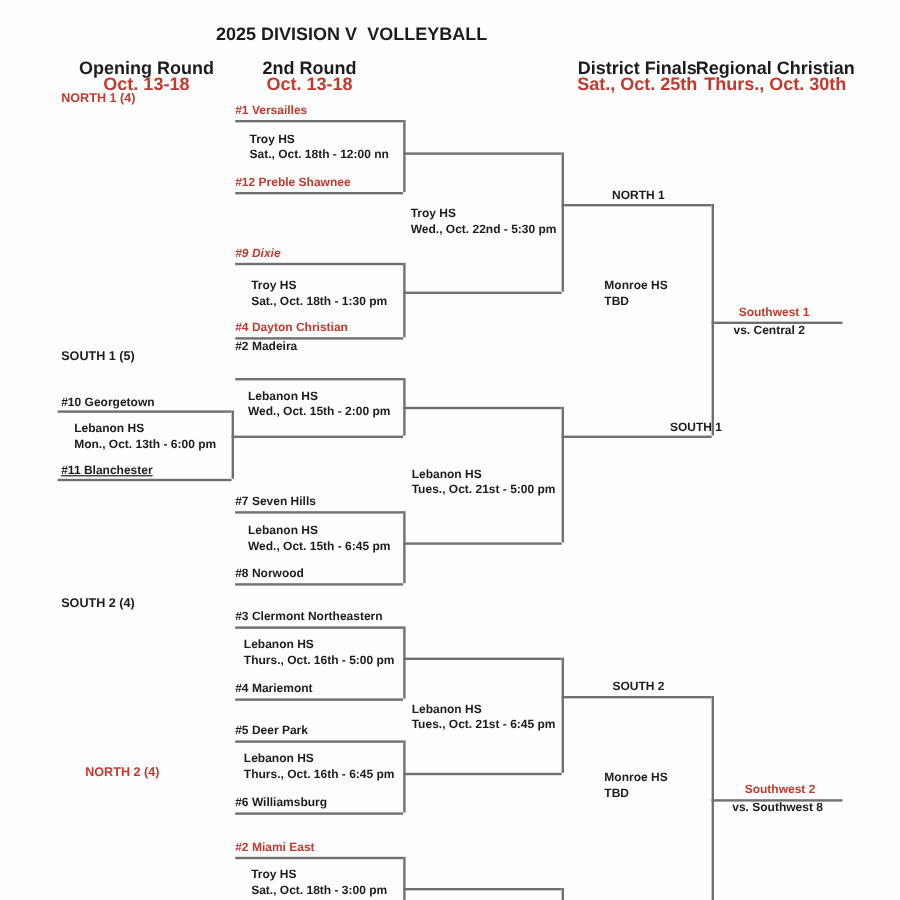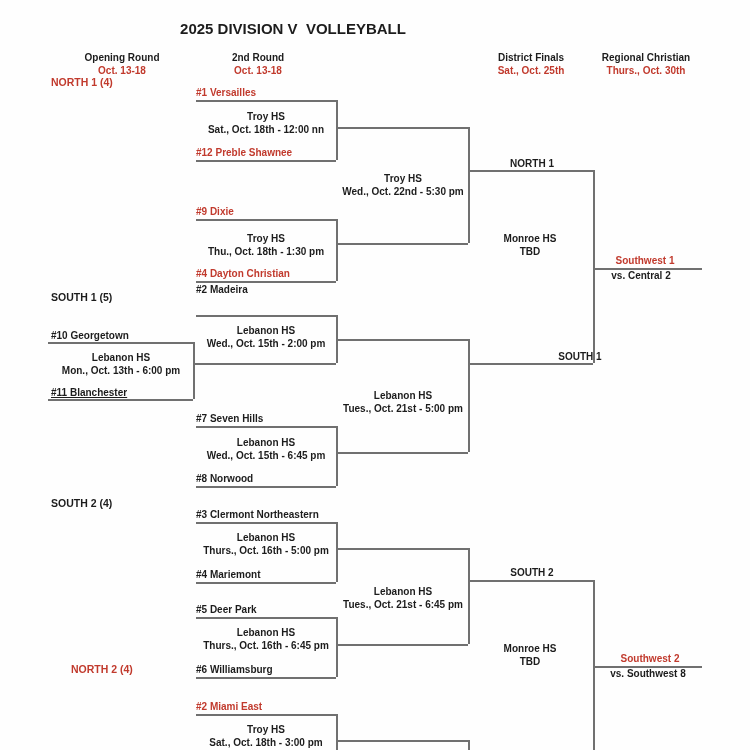--- a/index.html
+++ b/index.html
@@ -2,24 +2,24 @@
 <html><head>
 <meta charset="utf-8">
 <style>
   html,body{margin:0;padding:0;background:#ffffff;}
   #bracket{
     position:relative;width:750px;height:750px;background:#fefefe;
     font-family:"Liberation Sans",sans-serif;font-weight:bold;color:#1c1c1c;
     overflow:hidden;
   }
   .t{position:absolute;font-size:10px;white-space:nowrap;}
-  .c{transform:translateX(-50%);text-align:center;}
+  .c{transform:translateX(-50%);}
   .red{color:#c13a2d;}
   .title{font-size:15px;white-space:pre;}
-  .colhead{position:absolute;font-size:10px;text-align:center;transform:translateX(-50%);line-height:13px;white-space:nowrap;}
+  .colhead{position:absolute;font-size:15px;text-align:center;transform:translateX(-50%);line-height:13px;white-space:nowrap;}
   .seclab{font-size:10.5px;}
   .venue{line-height:13px;}
   .hl,.vl{position:absolute;background:#707070;}
   .hl{height:1.5px;}
   .vl{width:1.5px;}
 </style>
 </head>
 <body>
 
 <div id="bracket">
@@ -39,33 +39,33 @@
     <div class="red">Sat., Oct. 25th</div>
   </div>
   <div class="colhead" style="left:646px;top:51px;">
     <div>Regional Christian</div>
     <div class="red">Thurs., Oct. 30th</div>
   </div>
 
   <div class="t seclab red" style="left:51px;top:76px;">NORTH 1 (4)</div>
   <div class="t seclab" style="left:51px;top:291px;">SOUTH 1 (5)</div>
   <div class="t seclab" style="left:51px;top:497px;">SOUTH 2 (4)</div>
-  <div class="t seclab red" style="left:51px;top:663px;padding-left:20px;">NORTH 2 (4)</div>
+  <div class="t seclab red" style="left:51px;top:638px;padding-left:20px;">NORTH 2 (4)</div>
 
   <div class="t red" style="left:196px;top:87px;">#1 Versailles</div>
   <div class="t c venue" style="left:266px;top:110px;">
     <div>Troy HS</div>
     <div>Sat., Oct. 18th - 12:00 nn</div>
   </div>
   <div class="t red" style="left:196px;top:147px;">#12 Preble Shawnee</div>
 
-  <div class="t red" style="left:196px;top:206px;">#9 Dixie</div>
+  <div class="t red" style="left:196px;top:206px;font-style:italic;">#9 Dixie</div>
   <div class="t c venue" style="left:266px;top:232px;">
     <div>Troy HS</div>
-    <div>Thu., Oct. 18th - 1:30 pm</div>
+    <div>Sat., Oct. 18th - 1:30 pm</div>
   </div>
   <div class="t red" style="left:196px;top:268px;">#4 Dayton Christian</div>
 
   <div class="t c venue" style="left:403px;top:172px;">
     <div>Troy HS</div>
     <div>Wed., Oct. 22nd - 5:30 pm</div>
   </div>
   <div class="t c" style="left:532px;top:158px;">NORTH 1</div>
 
   <div class="t c venue" style="left:530px;top:232px;">

